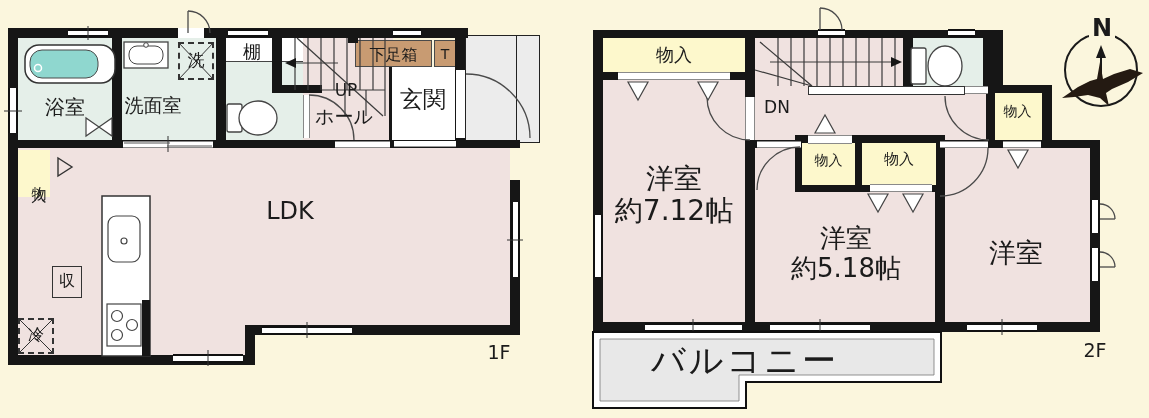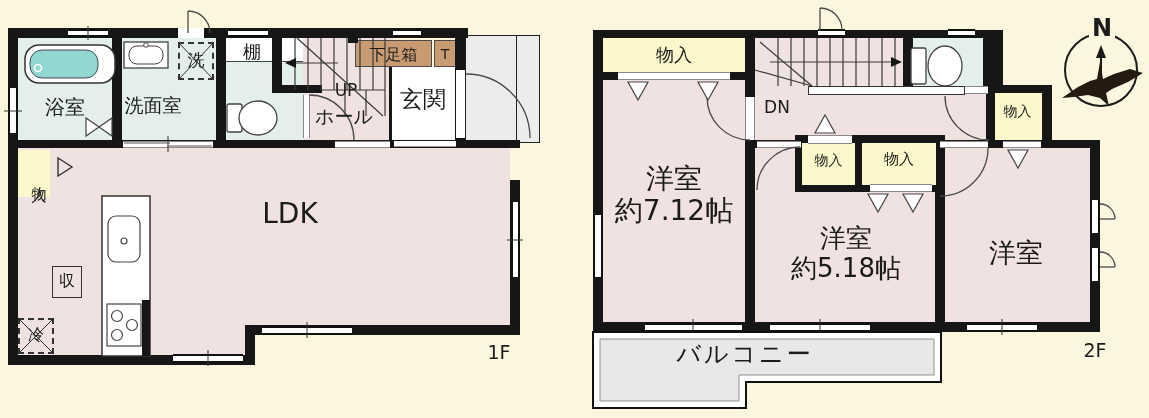--- a/index.html
+++ b/index.html
@@ -269,21 +269,21 @@
 <div class="lbl" style="left:18px;top:96px;width:94px;font-size:20px">浴室</div>
 <div class="lbl" style="left:104px;top:95px;width:98px;font-size:19px">洗面室</div>
 <div class="lbl" style="left:178px;top:51px;width:36px;font-size:17px">洗</div>
 <div class="lbl" style="left:228px;top:42px;width:48px;font-size:18px">棚</div>
 <div class="lbl vert" style="left:21px;top:153px;width:26px;height:44px;font-size:15px">物入</div>
 <div class="lbl" style="left:328px;top:81px;width:36px;font-size:17px">UP</div>
 <div class="lbl" style="left:300px;top:106px;width:88px;font-size:19px">ホール</div>
 <div class="lbl" style="left:392px;top:86px;width:62px;font-size:23px">玄関</div>
 <div class="lbl" style="left:356px;top:46px;width:75px;font-size:16px">下足箱</div>
 <div class="lbl" style="left:434px;top:46px;width:22px;font-size:14px">T</div>
-<div class="lbl" style="left:175px;top:198px;width:230px;font-size:28px">
+<div class="lbl" style="left:175px;top:198px;width:230px;font-size:24px">
   <div>LDK</div>
 </div>
 <div class="lbl" style="left:52px;top:272px;width:30px;font-size:16px">収</div>
 <div class="lbl" style="left:18px;top:326px;width:36px;font-size:16px">冷</div>
 <div class="lbl" style="left:478px;top:342px;width:42px;font-size:19px">1F</div>
 
 <div class="lbl" style="left:603px;top:45px;width:142px;font-size:18px">物入</div>
 <div class="lbl" style="left:756px;top:98px;width:42px;font-size:17px">DN</div>
 <div class="lbl" style="left:802px;top:152px;width:53px;font-size:14px">物入</div>
 <div class="lbl" style="left:862px;top:151px;width:74px;font-size:15px">物入</div>
@@ -292,15 +292,15 @@
   <div>洋室</div>
   <div>約7.12帖</div>
 </div>
 <div class="lbl" style="left:757px;top:224px;width:178px;font-size:26px">
   <div>洋室</div>
   <div>約5.18帖</div>
 </div>
 <div class="lbl" style="left:941px;top:237px;width:150px;font-size:27px">
   <div>洋室</div>
 </div>
-<div class="lbl" style="left:630px;top:341px;width:230px;font-size:24px;letter-spacing:3px">バルコニー</div>
+<div class="lbl" style="left:630px;top:341px;width:230px;font-size:34px;letter-spacing:3px">バルコニー</div>
 <div class="lbl" style="left:1074px;top:340px;width:42px;font-size:19px">2F</div>
 <div class="lbl" style="left:1089px;top:15px;width:26px;font-size:24px;font-weight:bold;background:#fbf6dd">N</div>
 
 </body></html>

